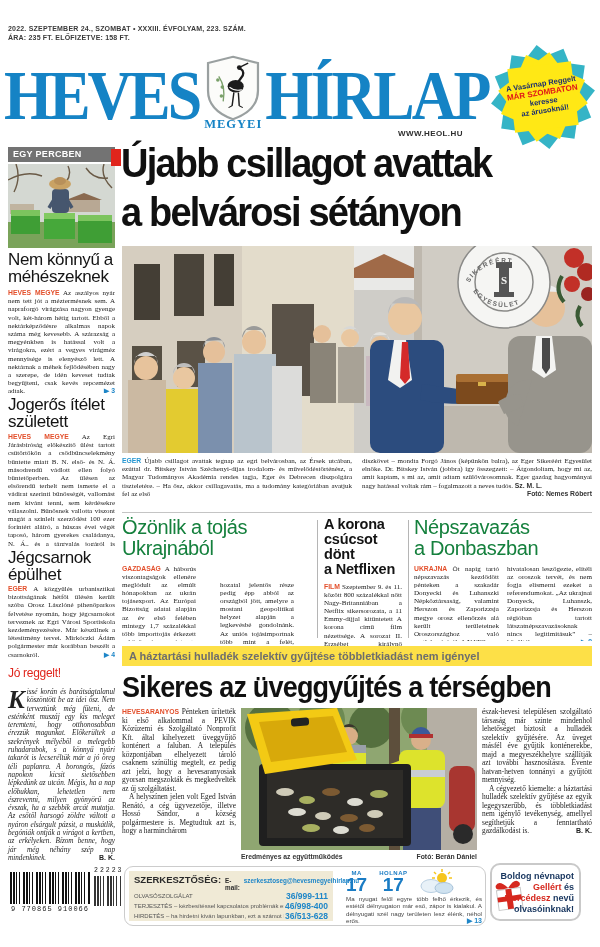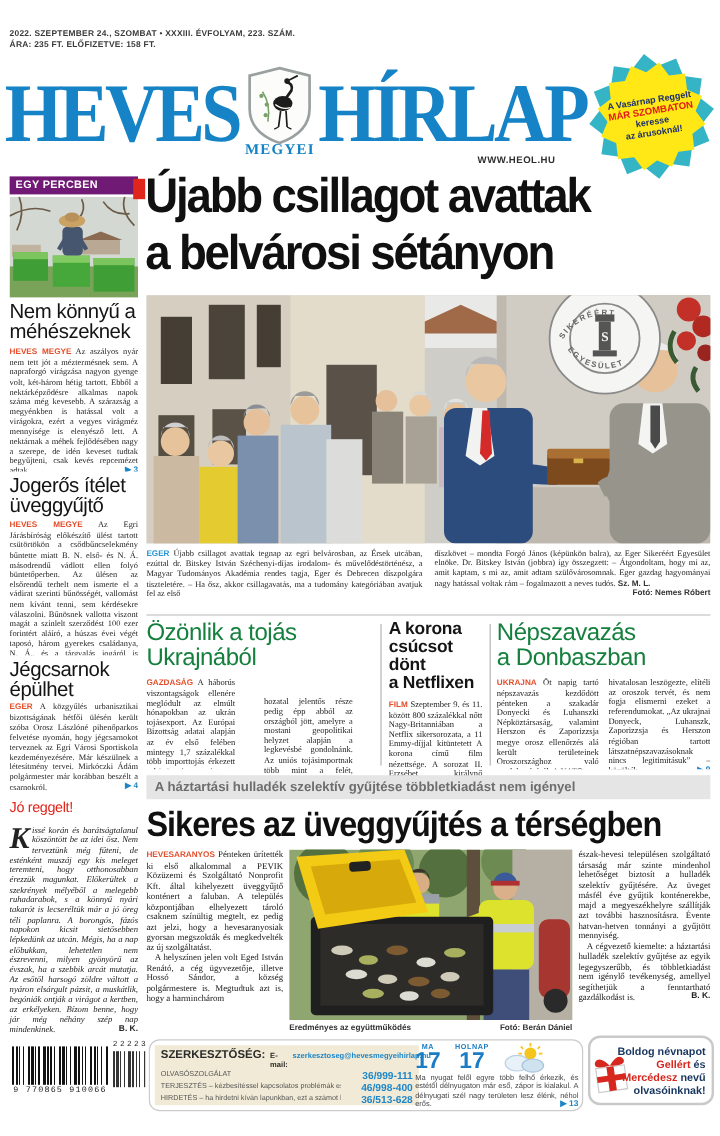--- a/index.html
+++ b/index.html
@@ -22,21 +22,21 @@
   .burst{left:492px;top:46px;width:102px;height:102px;}
   .burst i{position:absolute;left:50%;top:50%;width:74px;height:74px;margin:-37px 0 0 -37px;background:#35b4c6;}
   .burst i.y{width:64px;height:64px;margin:-32px 0 0 -32px;background:#ffe815;}
   .r8{transform:rotate(8deg);} .r38{transform:rotate(38deg);} .r68{transform:rotate(68deg);}
   .r23{transform:rotate(23deg);} .r53{transform:rotate(53deg);} .r83{transform:rotate(83deg);}
   .burst-text{position:absolute;inset:0;display:flex;flex-direction:column;align-items:center;justify-content:center;
               transform:rotate(-9deg);font-family:"Liberation Sans",sans-serif;font-weight:bold;line-height:9px;}
   .bt-dark{font-size:7.5px;color:#1c2f6e;} .bt-red{font-size:8px;color:#e01818;}
 
   
-  .banner{left:8px;top:147px;width:107px;height:15px;background:#701a75;color:#fff;
+  .banner{left:8px;top:147px;width:107px;height:15px;background:#737373;color:#fff;
           font-size:9px;font-weight:bold;line-height:15px;padding-left:5px;box-sizing:border-box;letter-spacing:.3px;}
   .sb-head{left:8px;width:110px;font-family:"Liberation Sans",sans-serif;font-weight:400;
            font-size:17px;line-height:17px;letter-spacing:-.4px;color:#141414;}
   .sb-body{left:8px;width:107px;font-size:7px;line-height:8.2px;text-align:justify;color:#222;overflow:hidden;}
   .kicker{font-family:"Liberation Sans",sans-serif;font-weight:bold;font-size:6.8px;color:#e34f2b;}
   .kicker.blue{color:#2596d1;}
   .pageref{font-family:"Liberation Sans",sans-serif;font-weight:bold;font-size:6.8px;color:#1e86c8;float:right;}
   .greet-title{left:8px;top:666px;font-family:"Liberation Sans",sans-serif;font-size:12px;color:#e0251c;letter-spacing:-.3px;}
   .greet-body{left:8px;top:688px;width:107px;font-style:italic;font-size:7.2px;line-height:8.3px;text-align:justify;color:#222;}
   .dropcap{float:left;font-size:25px;line-height:22px;padding:1px 2px 0 0;font-style:italic;font-weight:bold;}
@@ -58,51 +58,51 @@
   .credit{font-family:"Liberation Sans",sans-serif;font-weight:bold;font-size:6.8px;color:#333;}
 
   .rule{left:122px;top:512px;width:470px;height:1px;background:#c4c4c4;}
   .vdiv{top:520px;width:1px;height:118px;background:#b5b5b5;}
 
   
   .mid-head{font-family:"Liberation Sans",sans-serif;font-weight:400;font-size:20px;line-height:21px;letter-spacing:-.4px;color:#15803d;}
   .mid-head-b{font-family:"Liberation Sans",sans-serif;font-weight:bold;font-size:14.5px;line-height:15px;letter-spacing:-.2px;color:#141414;}
   .mid-body{font-size:7.1px;line-height:8.1px;text-align:justify;color:#222;overflow:hidden;}
 
-  .strip{left:122px;top:646px;width:470px;height:20px;background:#e5e5e5;
+  .strip{left:122px;top:646px;width:470px;height:20px;background:#fde047;
          font-family:"Liberation Sans",sans-serif;font-weight:bold;font-size:11px;color:#6d6d6d;
          line-height:20px;padding-left:7px;box-sizing:border-box;}
 
   .bot-head{left:122px;top:671px;width:478px;font-family:"Liberation Sans",sans-serif;font-weight:bold;
             font-size:27px;letter-spacing:-.8px;color:#101010;transform:scaleY(1.08);transform-origin:top left;}
   .bot-col{width:114px;font-size:7.4px;line-height:8.5px;text-align:justify;color:#222;}
   .bot-col p{margin:0;} .bot-col p+p{text-indent:7px;}
   .photo-cap-row{left:241px;top:853px;width:236px;display:flex;justify-content:space-between;
                  font-family:"Liberation Sans",sans-serif;font-weight:bold;font-size:6.8px;color:#333;}
 
   
   .footer-outline{left:124px;top:866px;width:362px;height:60px;border:1.5px solid #cccccc;border-radius:9px;box-sizing:border-box;}
-  .editorial{left:129px;top:871px;width:220px;height:50px;background:#f0ead6;padding:3px 5px;box-sizing:border-box;
+  .editorial{left:129px;top:871px;width:204px;height:50px;background:#f0ead6;padding:3px 5px;box-sizing:border-box;
              font-family:"Liberation Sans",sans-serif;}
   .ed-row1{display:flex;align-items:baseline;gap:4px;}
   .ed-label{font-size:9.5px;font-weight:bold;color:#2a2a2a;}
   .ed-email-label{font-size:6.3px;font-weight:bold;color:#2a2a2a;}
   .ed-email{font-size:6.3px;font-weight:bold;color:#1e86c8;}
   .ed-line{display:flex;justify-content:space-between;align-items:flex-start;line-height:10px;}
   .ed-line .lbl{font-size:6px;color:#555;white-space:nowrap;overflow:hidden;max-width:150px;}
   .ed-line .tel{font-size:8.5px;font-weight:bold;color:#1e86c8;}
 
   .weather{left:346px;top:869px;width:136px;font-family:"Liberation Sans",sans-serif;}
   .w-row{display:flex;align-items:center;gap:12px;}
   .w-day{text-align:center;}
   .w-name{font-size:6px;font-weight:bold;color:#1a7cc4;letter-spacing:.5px;}
   .w-temp{font-size:19px;font-weight:bold;color:#1a7cc4;line-height:18px;}
   .w-text{margin-top:2px;font-size:6.2px;line-height:7.4px;color:#444;text-align:justify;}
 
-  .nameday{left:490px;top:863px;width:105px;height:58px;border:2px solid #c9c9c9;border-radius:10px;
+  .nameday{left:490px;top:863px;width:91px;height:58px;border:2px solid #c9c9c9;border-radius:10px;
            box-sizing:border-box;background:#fff;font-family:"Liberation Sans",sans-serif;font-weight:bold;
            font-size:9px;line-height:11px;}
   .nd-text{position:absolute;right:5px;top:6px;text-align:right;color:#17355e;}
   .nd-name{color:#d6281e;}
   .gift{position:absolute;left:2px;top:10px;transform:rotate(-8deg);}
 
   .photo{overflow:hidden;}
 </style>
 </head>
 <body>
@@ -179,21 +179,21 @@
     <span style="display:block">méhészeknek</span>
   </div>
   <p class="abs sb-body" style="top:289px;margin:0;height:104px;">
     <span class="kicker">HEVES MEGYE</span>
     <span>Az aszályos nyár nem tett jót a méztermésnek sem. A napraforgó virágzása nagyon gyenge volt, két-három hétig tartott. Ebből a nektárképződésre alkalmas napok száma még kevesebb. A szárazság a megyénkben is hatással volt a virágokra, ezért a vegyes virágméz mennyisége is elenyésző lett. A nektárnak a méhek fejlődésében nagy a szerepe, de idén keveset tudtak begyűjteni, csak kevés repcemézet adtak.</span>
     <span class="pageref">▶ 3</span>
   </p>
 
   <div class="abs sb-head" style="top:396px;">
     <span style="display:block">Jogerős ítélet</span>
-    <span style="display:block">üveggyűjtő</span>
+    <span style="display:block">született</span>
   </div>
   <p class="abs sb-body" style="top:433px;margin:0;height:113px;">
     <span class="kicker">HEVES MEGYE</span>
     <span>Az Egri Járásbíróság előkészítő ülést tartott csütörtökön a csődbűncselekmény bűntette miatt B. N. első- és N. Á. másodrendű vádlott ellen folyó büntetőperben. Az ülésen az elsőrendű terhelt nem ismerte el a vádirat szerinti bűnösségét, vallomást nem kívánt tenni, sem kérdésekre válaszolni. Bűnösnek vallotta viszont magát a színlelt szerződést 100 ezer forintért aláíró, a húszas évei végét taposó, három gyerekes családanya, N. Á., és a tárgyalás jogáról is lemondott.</span>
     
   </p>
 
   <div class="abs sb-head" style="top:549px;">
     <span style="display:block">Jégcsarnok</span>
     <span style="display:block">épülhet</span>

